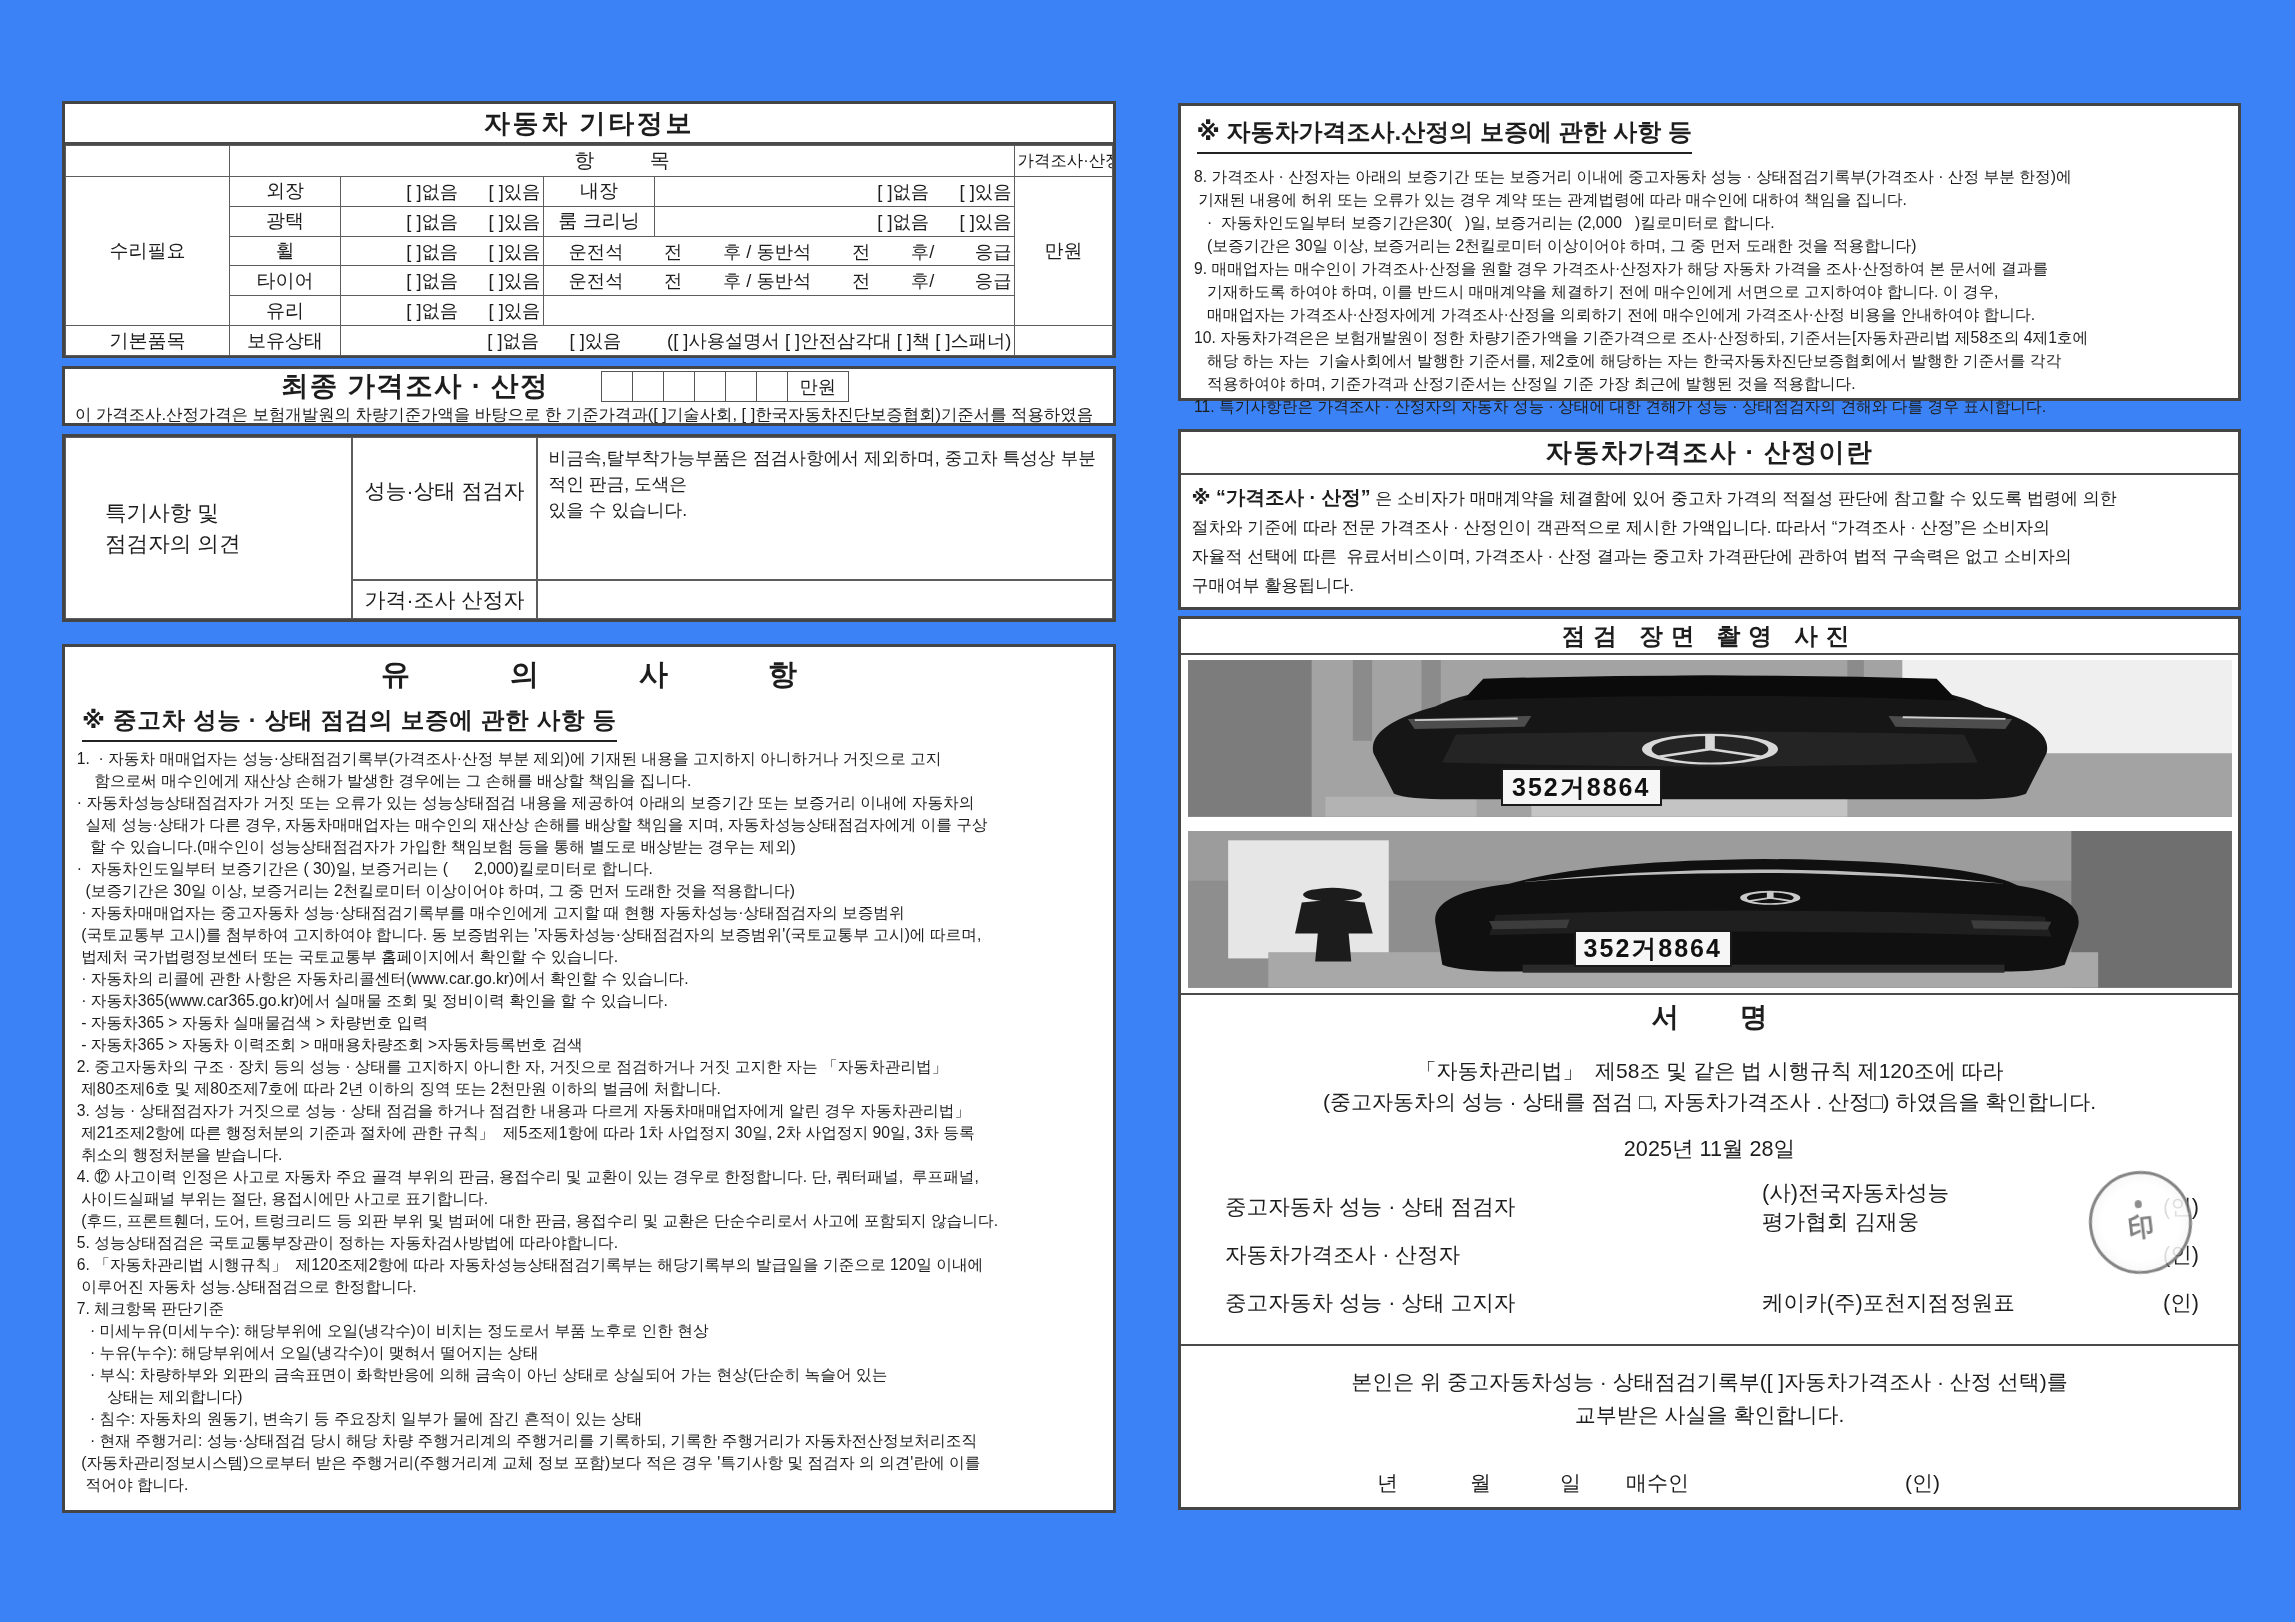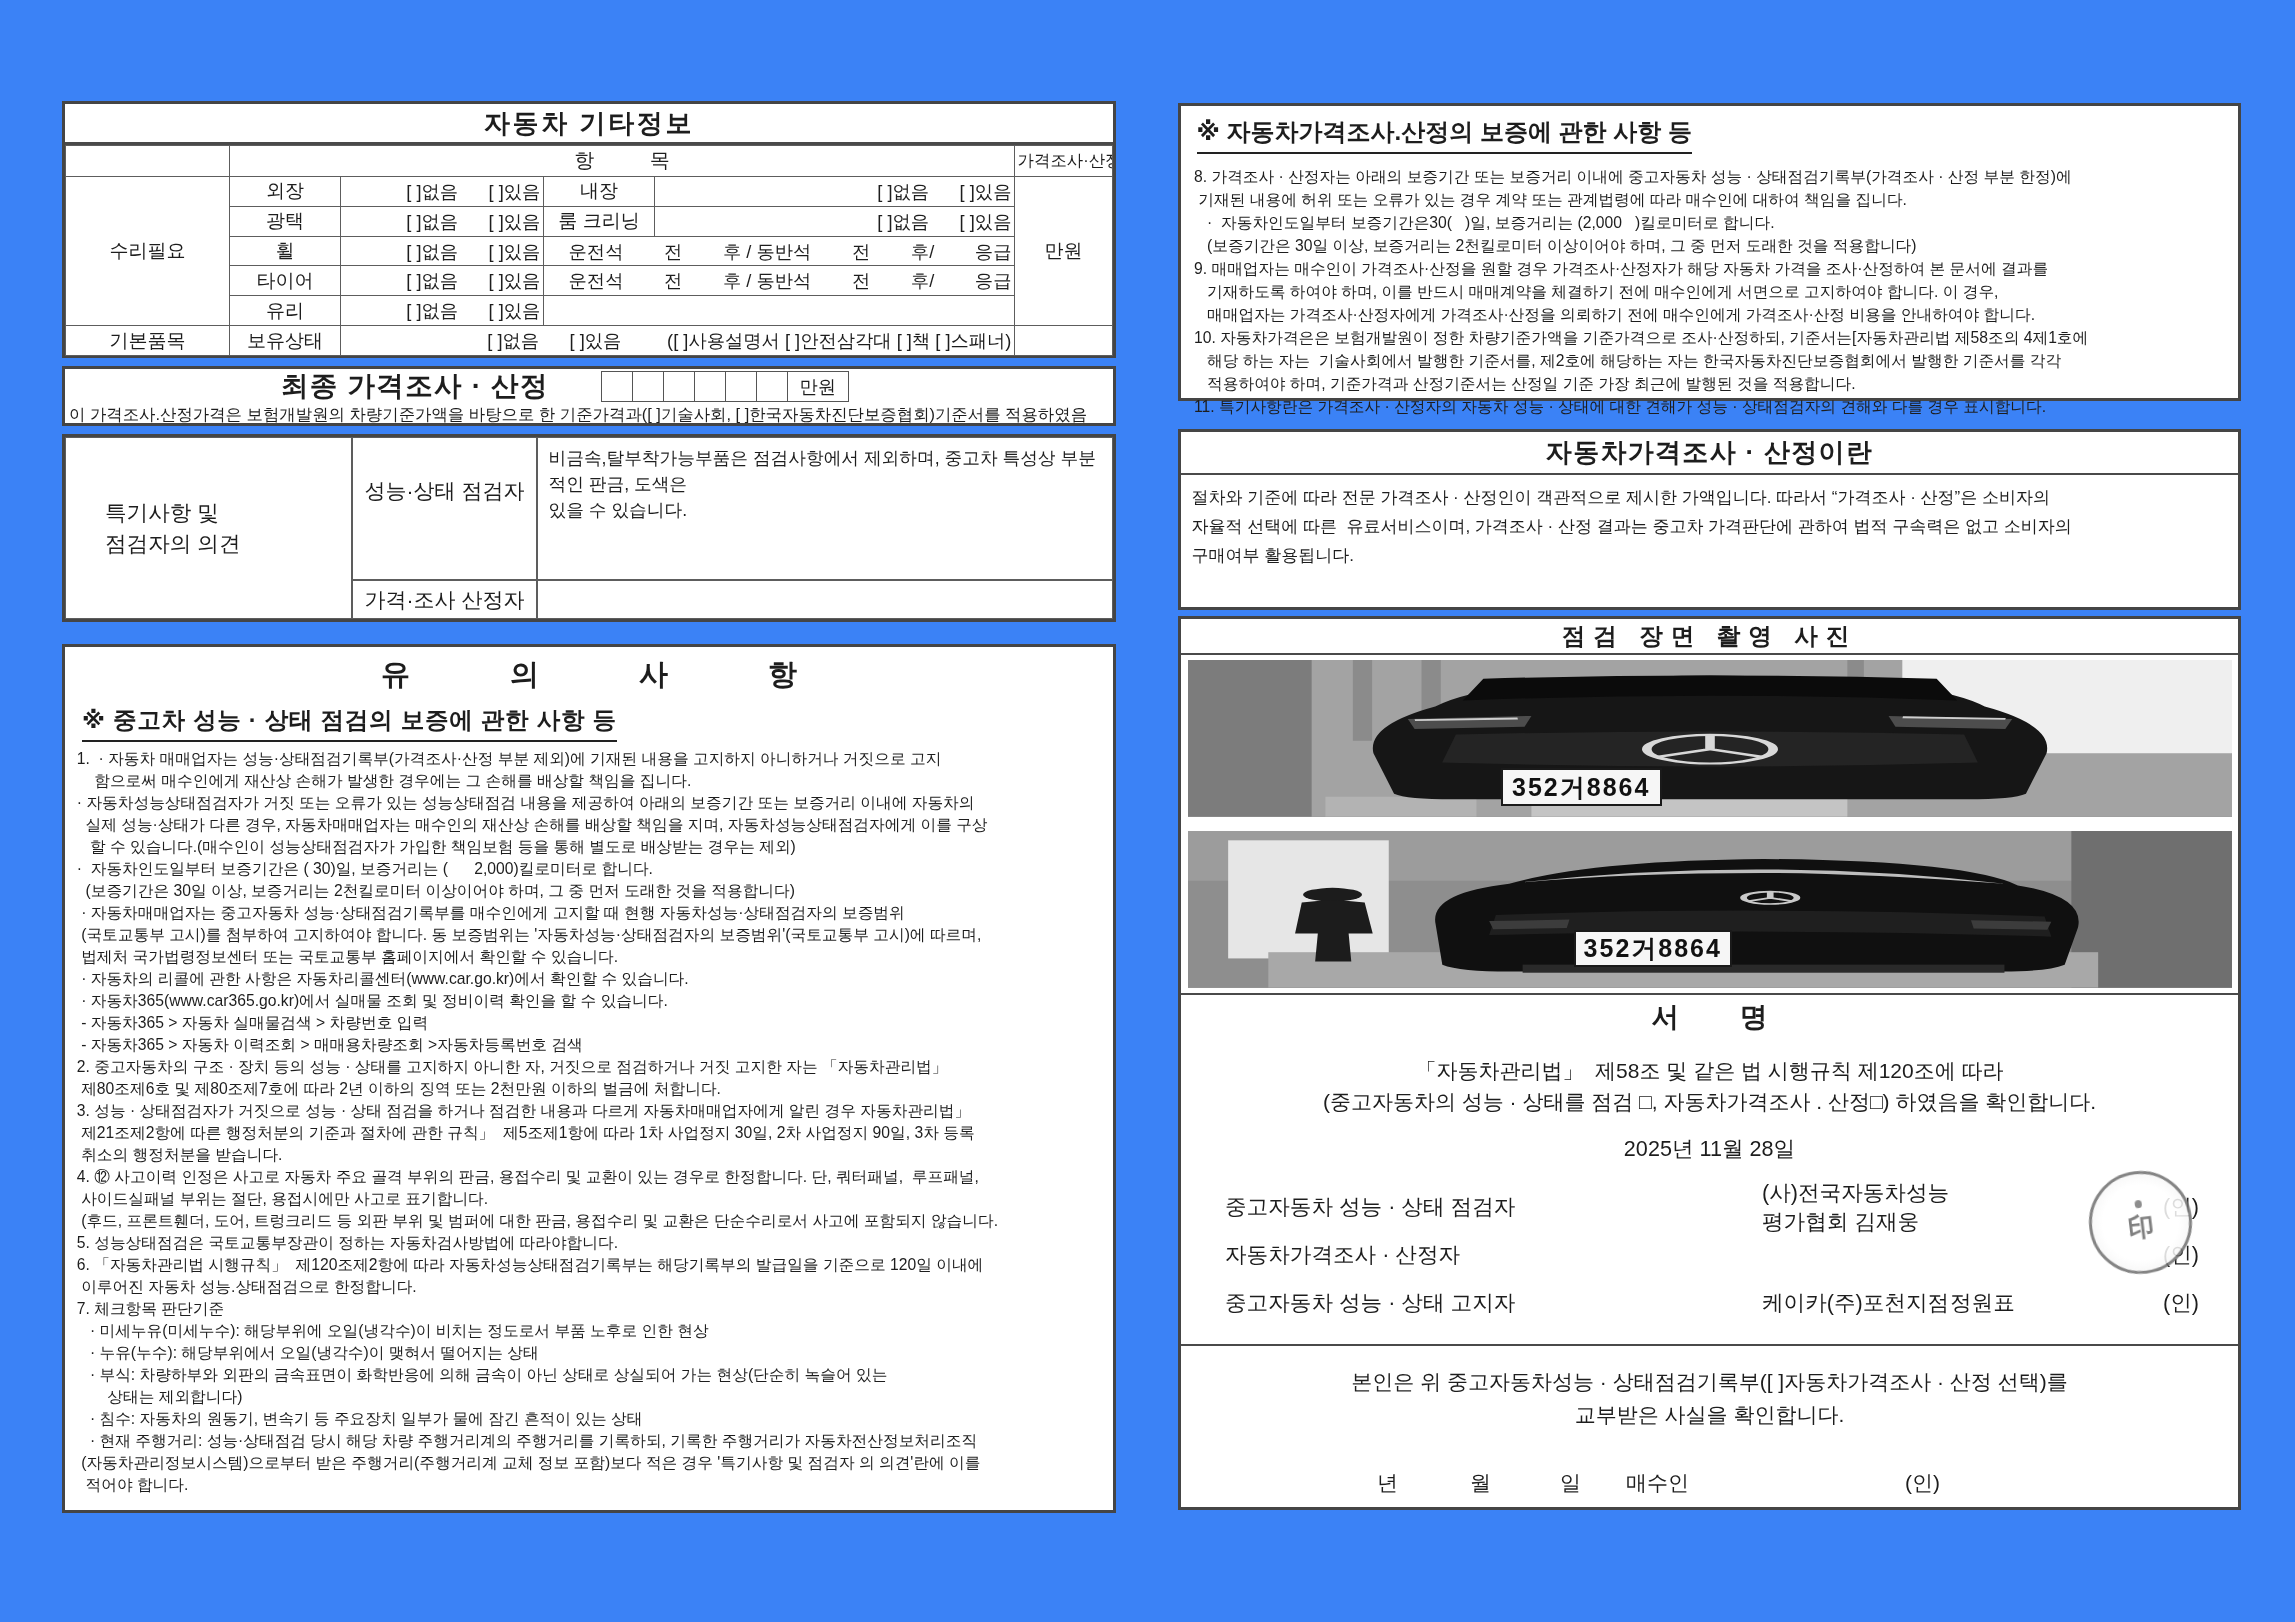--- a/index.html
+++ b/index.html
@@ -18,21 +18,21 @@
   .info-table .wide-cell{text-align:left;padding-left:9.2px;}
   .info-table .chk{font-size:18.3px;text-align:right;}
 
   
   #final-box{left:62px;top:366px;width:1054px;height:60px;}
   .final-row1{height:34px;display:flex;align-items:center;}
   .final-title{margin-left:216px;font-size:27.5px;font-weight:bold;letter-spacing:1.3px;}
   .final-grid{display:flex;margin-left:52px;height:29px;border:1.3px solid #555;}
   .final-cell{width:30px;border-right:1.3px solid #555;}
   .final-unit{width:60px;display:flex;align-items:center;justify-content:center;font-size:18.3px;}
-  .final-note{font-size:16.4px;white-space:nowrap;padding-left:4px;line-height:23.6px;}
+  .final-note{font-size:16.4px;white-space:nowrap;padding-left:10px;line-height:23.6px;}
 
   
   #special-box{left:62px;top:434px;width:1054px;height:188px;display:grid;
                grid-template-columns:287px 185px 1fr;grid-template-rows:1fr 39px;}
   #special-box>div{border:1.3px solid #5d5d5d;box-sizing:border-box;}
   .sp-label{grid-row:1/3;display:flex;flex-direction:column;justify-content:center;
             padding-left:39px;font-size:21.6px;line-height:31px;}
   .sp-inspector{display:flex;align-items:flex-start;justify-content:center;padding-top:39px;font-size:21px;}
   .sp-note{font-size:17.7px;line-height:26px;padding:6.5px 0 0 10.5px;white-space:pre-wrap;}
   .sp-appraiser{display:flex;align-items:center;justify-content:center;font-size:21px;}
@@ -236,20 +236,21 @@
         <div class="wline">10. 자동차가격은은 보험개발원이 정한 차량기준가액을 기준가격으로 조사·산정하되, 기준서는[자동차관리법 제58조의 4제1호에</div>
         <div class="wline">   해당 하는 자는  기술사회에서 발행한 기준서를, 제2호에 해당하는 자는 한국자동차진단보증협회에서 발행한 기준서를 각각</div>
         <div class="wline">   적용하여야 하며, 기준가격과 산정기준서는 산정일 기준 가장 최근에 발행된 것을 적용합니다.</div>
         <div class="wline">11. 특기사항란은 가격조사 · 산정자의 자동차 성능 · 상태에 대한 견해가 성능 · 상태점검자의 견해와 다를 경우 표시합니다.</div>
       </div>
   </section>
 
   <section class="box" id="definition-box">
     <div class="def-title">자동차가격조사 · 산정이란</div>
     <div class="def-body">
+      <div class="def-first"><span class="def-lead">※ “가격조사 · 산정”</span><span> 은 소비자가 매매계약을 체결함에 있어 중고차 가격의 적절성 판단에 참고할 수 있도록 법령에 의한</span></div>
       <div>
 
       <div class="dline">절차와 기준에 따라 전문 가격조사 · 산정인이 객관적으로 제시한 가액입니다. 따라서 “가격조사 · 산정”은 소비자의</div>
           <div class="dline">자율적 선택에 따른  유료서비스이며, 가격조사 · 산정 결과는 중고차 가격판단에 관하여 법적 구속력은 없고 소비자의</div>
           <div class="dline">구매여부 활용됩니다.</div>
         </div>
     </div>
   </section>
 
   <section class="box" id="media-box">

